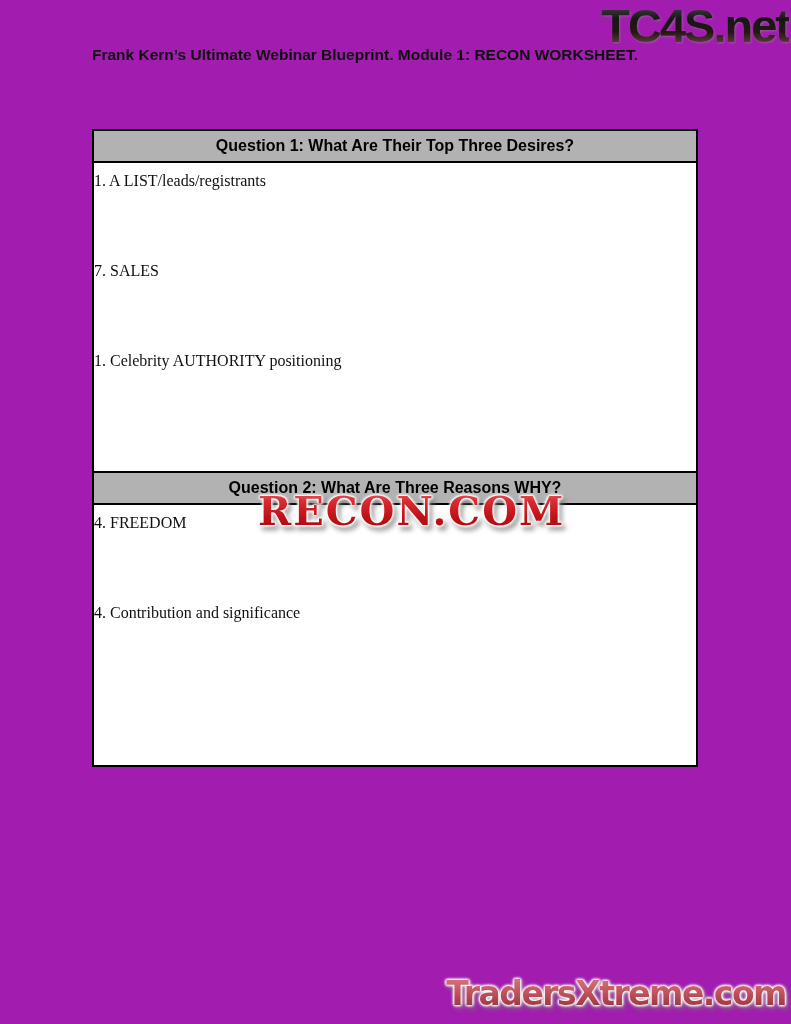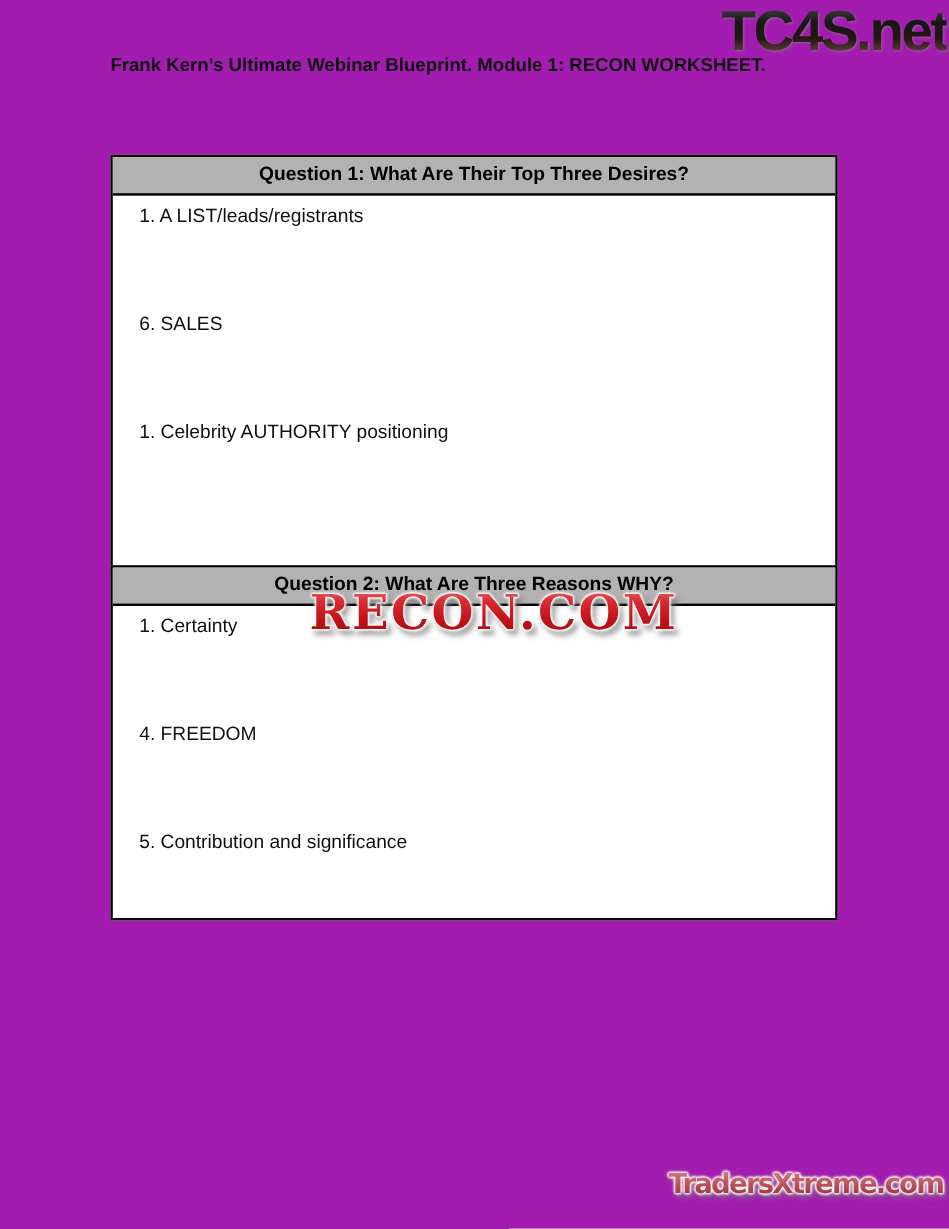--- a/index.html
+++ b/index.html
@@ -60,21 +60,21 @@
     background: var(--table_header_bg, #b1b2b1);
     border-bottom: 2px solid var(--table_border, #000);
     display: flex;
     align-items: center;
     justify-content: center;
     font-weight: bold;
     font-size: 16px;
     color: #000;
   }
 
-  .qtable-body { padding: 8px 10px 0 22px; }
+  .qtable-body { padding: 8px 10px 0 0; font-family: Liberation Serif, serif; }
   .q-item {
     font-size: 16px;
     line-height: 19px;
     color: #101010;
     margin-bottom: 71px;
   }
   .q-item:last-child { margin-bottom: 0; }
 
   
   .dlsub-watermark {
@@ -98,21 +98,21 @@
   }
 
   
   .traders-watermark {
     position: absolute;
     right: 5px;
     top: 974px;
     z-index: 3;
     font-family: "DejaVu Sans", sans-serif;
     font-weight: bold;
-    font-size: 23px;
+    font-size: 33px;
     letter-spacing: -1.5px;
     background: linear-gradient(180deg, #d98186 0%, #c25560 45%, #a03a42 80%, #8f2f38 100%);
     -webkit-background-clip: text;
     background-clip: text;
     color: transparent;
     filter:
       drop-shadow(0 0 0.9px #ffffff)
       drop-shadow(0 0 0.9px #ffffff)
       drop-shadow(0 0 0.9px #ffffff)
       drop-shadow(2px 3px 2px rgba(120,120,120,0.6));
@@ -124,31 +124,30 @@
 <div class="page">
 
   <div class="tc4s-logo">TC4S.net</div>
 
   <div class="doc-title">Frank Kern’s Ultimate Webinar Blueprint. Module 1: RECON WORKSHEET.</div>
 
   <div class="qtable t1">
     <div class="qtable-header">Question 1: What Are Their Top Three Desires?</div>
     <div class="qtable-body">
       <div class="q-item">1. A LIST/leads/registrants</div>
-      <div class="q-item">6. SALES</div>
+      <div class="q-item">7. SALES</div>
       <div class="q-item">1. Celebrity AUTHORITY positioning</div>
     </div>
   </div>
 
   <div class="qtable t2">
     <div class="qtable-header">Question 2: What Are Three Reasons WHY?</div>
     <div class="qtable-body">
-      <div class="q-item">1. Certainty</div>
       <div class="q-item">4. FREEDOM</div>
-      <div class="q-item">5. Contribution and significance</div>
+      <div class="q-item">4. Contribution and significance</div>
     </div>
   </div>
 
   <div class="dlsub-watermark">RECON.COM</div>
 
   <div class="traders-watermark">TradersXtreme.com</div>
 
 </div>
 
 </body></html>

